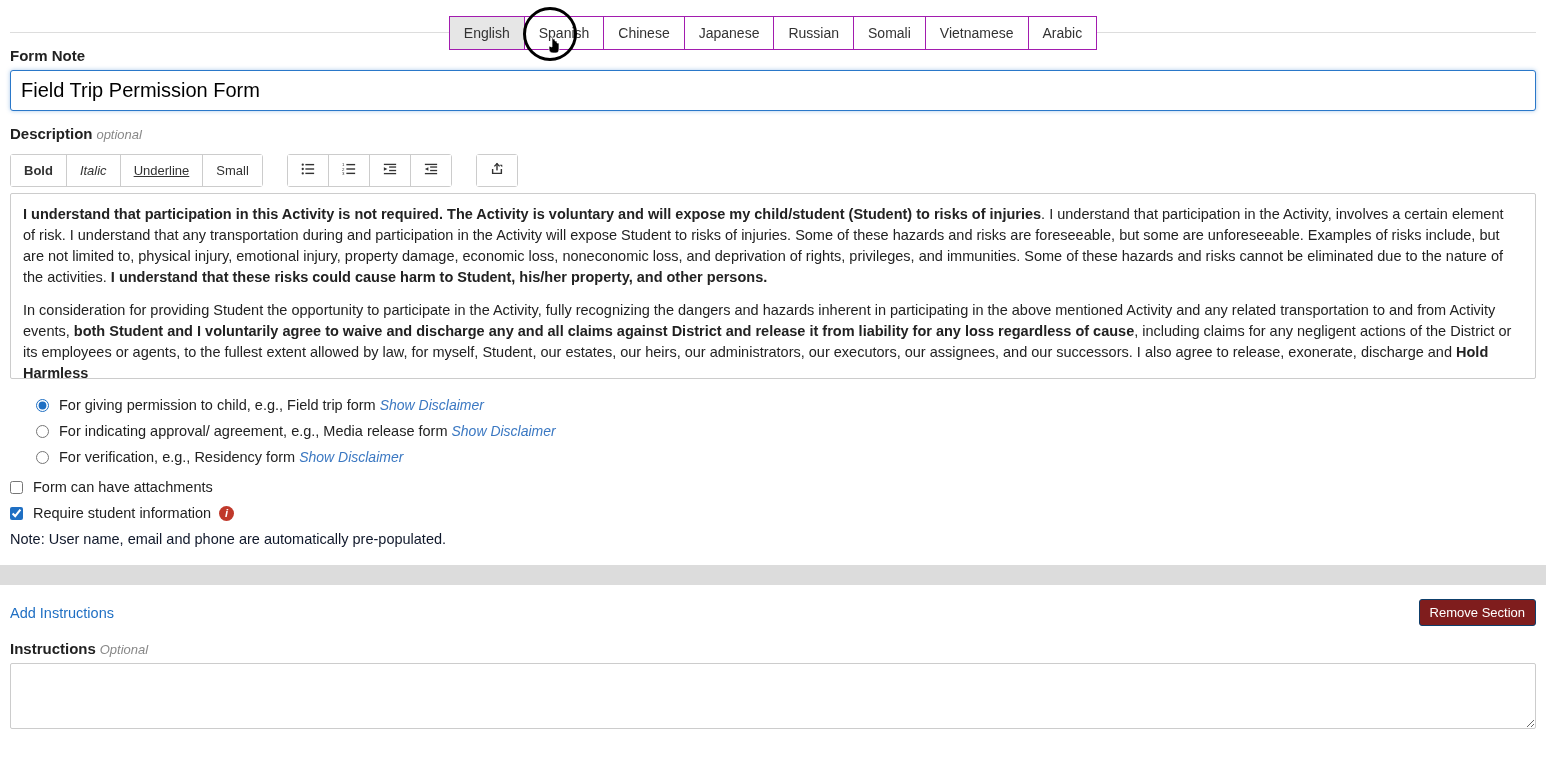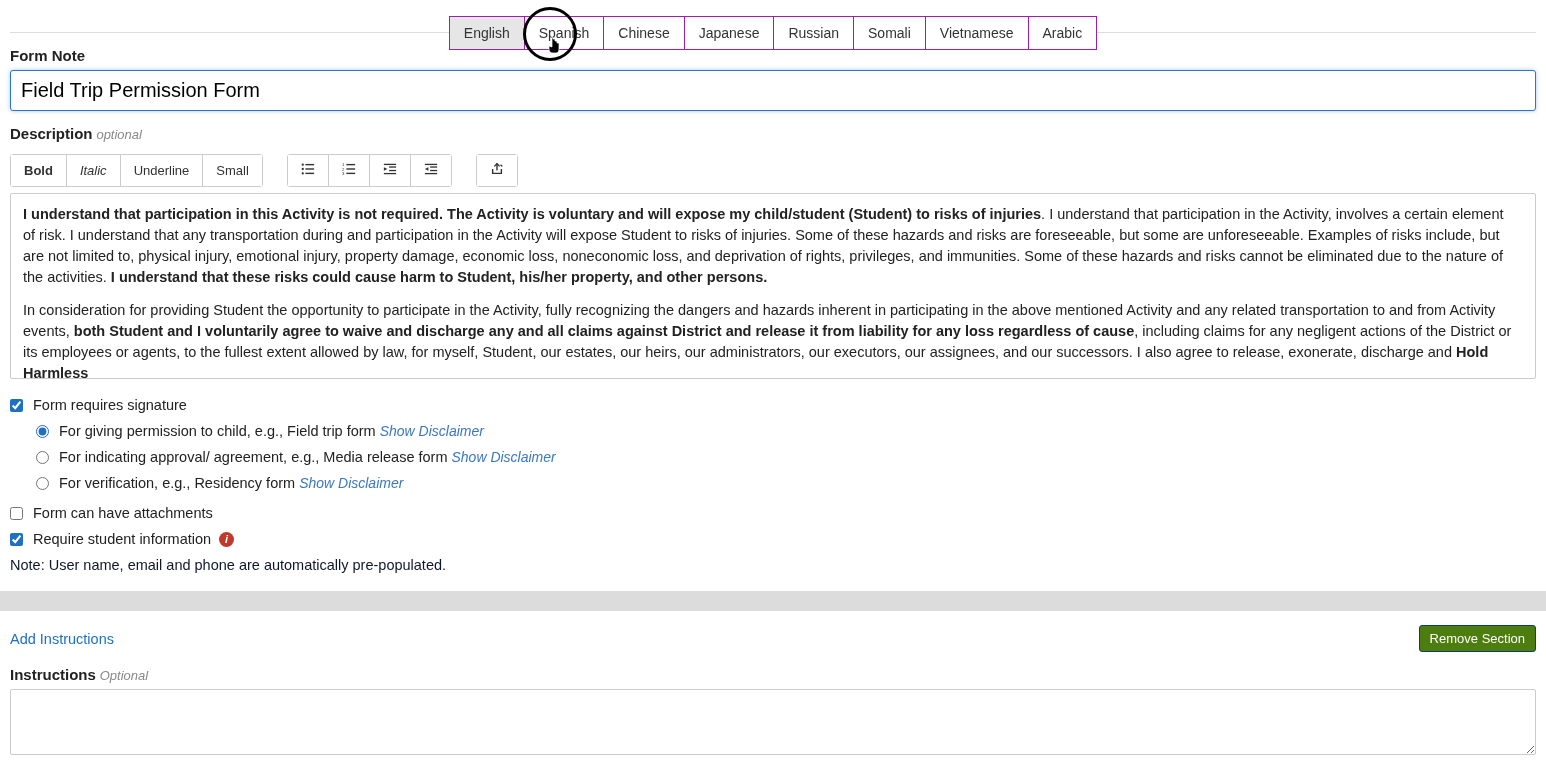--- a/index.html
+++ b/index.html
@@ -84,21 +84,21 @@
     padding: 7px 13px;
     font-size: 13px;
     color: #333;
     cursor: pointer;
     display: inline-flex;
     align-items: center;
   }
   .tb-btn:last-child { border-right: none; }
   .tb-btn.bold span { font-weight: 700; }
   .tb-btn.italic span { font-style: italic; }
-  .tb-btn.underline span { }
+  .tb-btn.underline span { text-decoration: underline; }
   .tb-btn svg { width: 14px; height: 14px; }
 
   
   .richtext-box {
     border: 1px solid #ccc;
     border-radius: 2px;
     margin-top: 6px;
     padding: 10px 18px 10px 12px;
     font-size: 14.5px;
     line-height: 1.45;
@@ -132,21 +132,21 @@
   .grey-band {
     background: #dcdcdc;
     height: 20px;
     margin: 18px -10px 14px -10px;
   }
 
   
   .section-bar { display: flex; justify-content: space-between; align-items: center; margin-bottom: 14px; }
   .add-link { color: #1f6fc3; font-size: 14.5px; cursor: pointer; }
   .remove-btn {
-    background: #4d7c0f;
+    background: #7f1d1d;
     color: #fff;
     border: 1px solid #0e3f6b;
     padding: 5px 10px;
     font-size: 13px;
     border-radius: 3px;
     cursor: pointer;
   }
 
   .instructions-area {
     width: 100%;
@@ -274,24 +274,20 @@
     <p>
       <span class="b">I understand that participation in this Activity is not required. The Activity is voluntary and will expose my child/student (Student) to risks of injuries</span><span>. I understand that participation in the Activity, involves a certain element of risk. I understand that any transportation during and participation in the Activity will expose Student to risks of injuries. Some of these hazards and risks are foreseeable, but some are unforeseeable. Examples of risks include, but are not limited to, physical injury, emotional injury, property damage, economic loss, noneconomic loss, and deprivation of rights, privileges, and immunities. Some of these hazards and risks cannot be eliminated due to the nature of the activities.  </span><span class="b">I understand that these risks could cause harm to Student, his/her property, and other persons.</span>
     </p>
     <p>
       <span>In consideration for providing Student the opportunity to participate in the Activity, fully recognizing the dangers and hazards inherent in participating in the above mentioned Activity and any related transportation to and from Activity events, </span><span class="b">both Student and I voluntarily agree to waive and discharge any and all claims against District  and release it from liability for any loss regardless of cause</span><span>, including claims for any negligent actions of the District or its employees or agents, to the fullest extent allowed by law, for myself, Student, our estates, our heirs, our administrators, our executors, our assignees, and our successors. I also agree to release, exonerate, discharge and </span><span class="b">Hold Harmless</span>
     </p>
   </div>
 </div>
 
 <div class="option-block">
-  <div class="option-row">
-    <input type="checkbox" checked="" style="">
-    <span>Form requires signature</span>
-  </div>
   <div class="sub-options">
     <div class="option-row">
       <input type="radio" name="sig" checked="" style="">
       <span>For giving permission to child, e.g., Field trip form</span>
       <span class="show-disclaimer">Show Disclaimer</span>
     </div>
     <div class="option-row">
       <input type="radio" name="sig" style="">
       <span>For indicating approval/ agreement, e.g., Media release form</span>
       <span class="show-disclaimer">Show Disclaimer</span>

